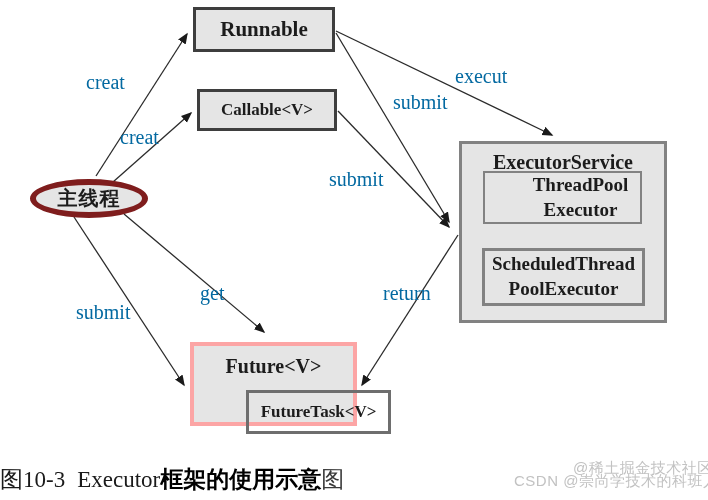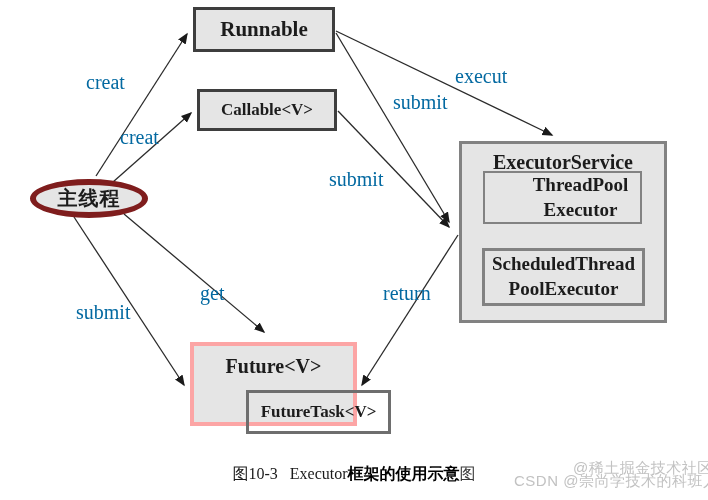--- a/index.html
+++ b/index.html
@@ -43,22 +43,22 @@
   #future-title{display:block;text-align:center;margin-top:9px;}
   #node-futuretask{
     position:absolute;left:8px;top:44px;width:145px;height:44px;
     border:3px solid #6e6e6e;box-sizing:border-box;font-size:17px;
     display:flex;align-items:center;justify-content:center;margin-left:44px;
   }
   .edge-label{
     position:absolute;font-size:20px;color:#0369a1;white-space:nowrap;
   }
   #caption{
-    position:absolute;left:0;top:464px;width:708px;text-align:center;
-    font-size:16px;color:#1a1a1a;white-space:nowrap;
+    position:absolute;left:0;top:464px;width:708px;
+    font-size:23px;color:#1a1a1a;white-space:nowrap;
   }
   #caption .cap-num{margin-right:12px;}
   #caption .cap-bold{font-family:"Liberation Sans", sans-serif;font-weight:700;color:#000;}
   #caption .cap-suffix{color:#3a3a3a;}
   .watermark{
     position:absolute;font-family:"Liberation Sans", sans-serif;
     color:#c2c2c2;font-size:15px;white-space:nowrap;letter-spacing:0.5px;
   }
   #watermark-1{left:573px;top:459px;}
   #watermark-2{left:514px;top:472px;}

